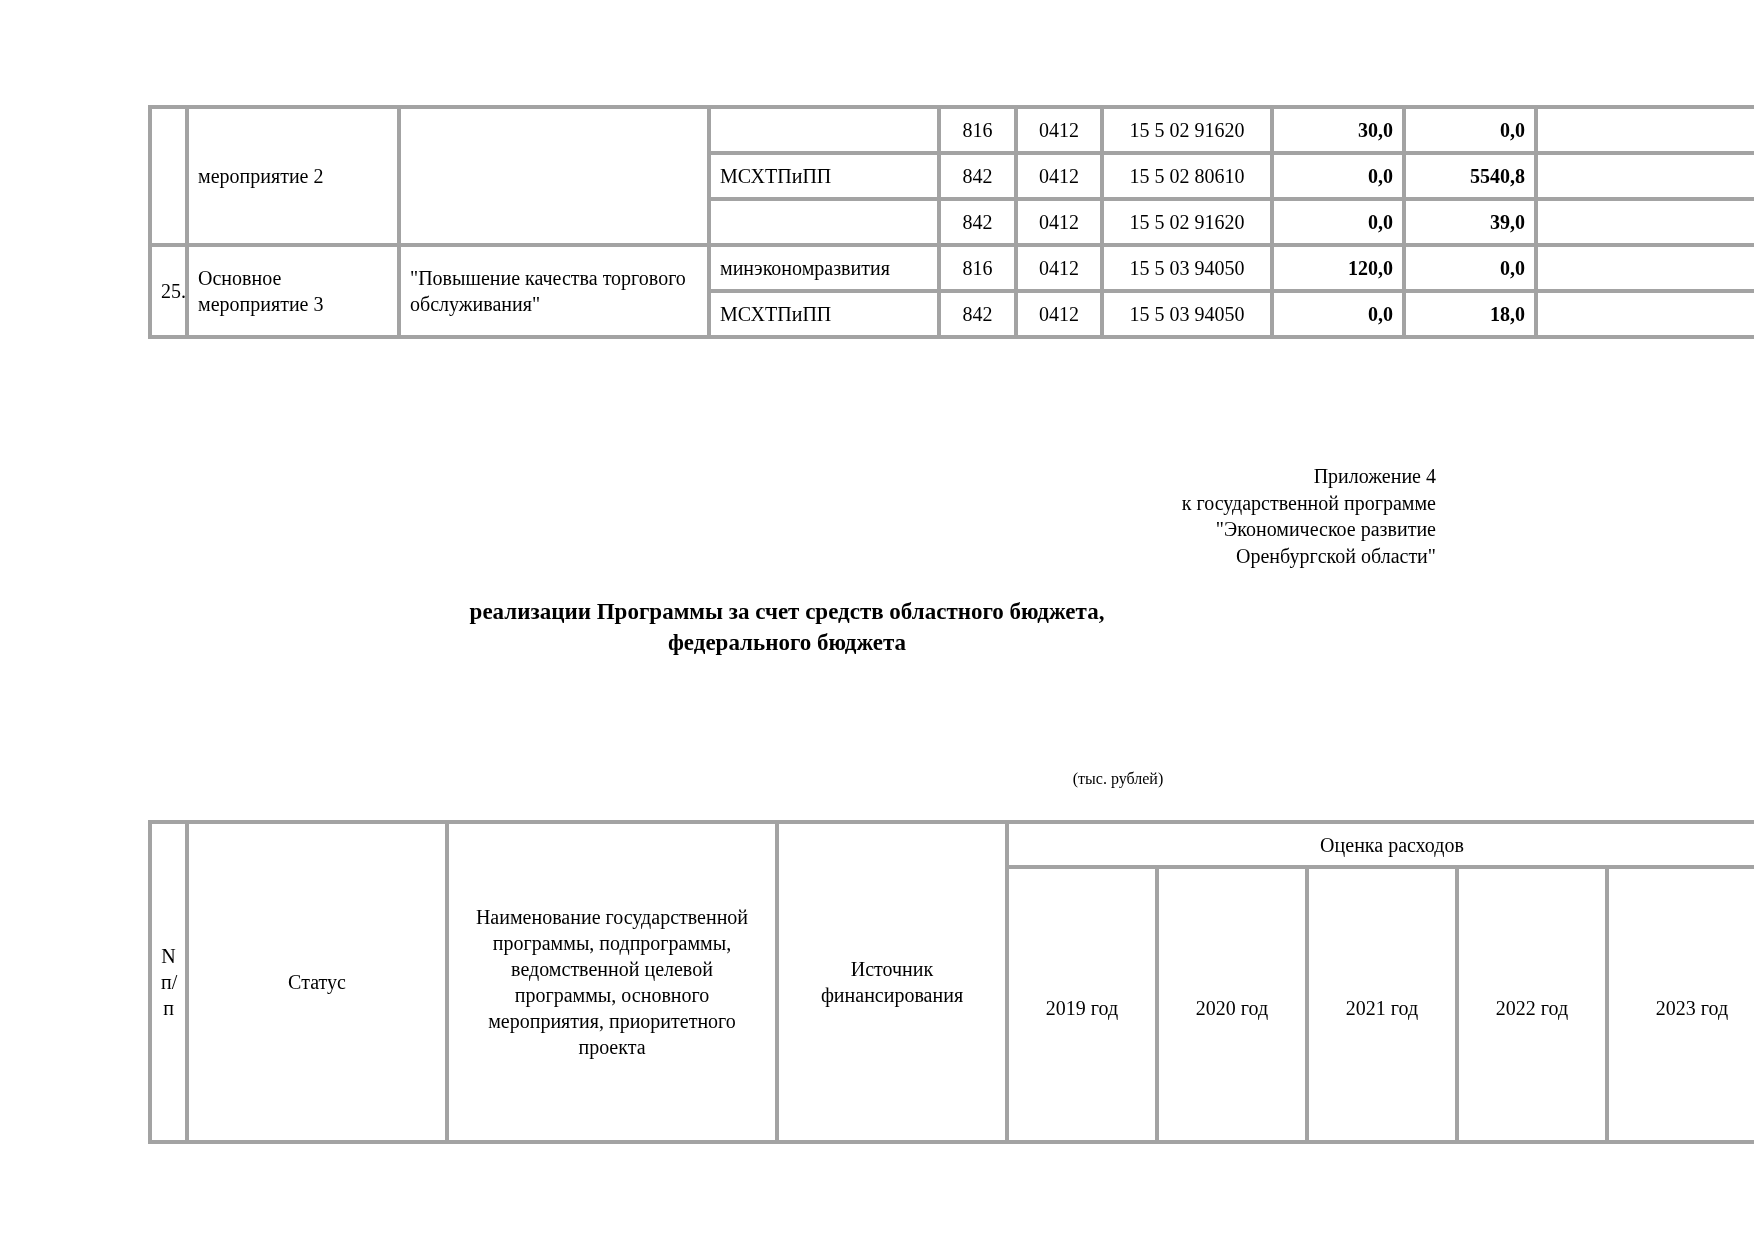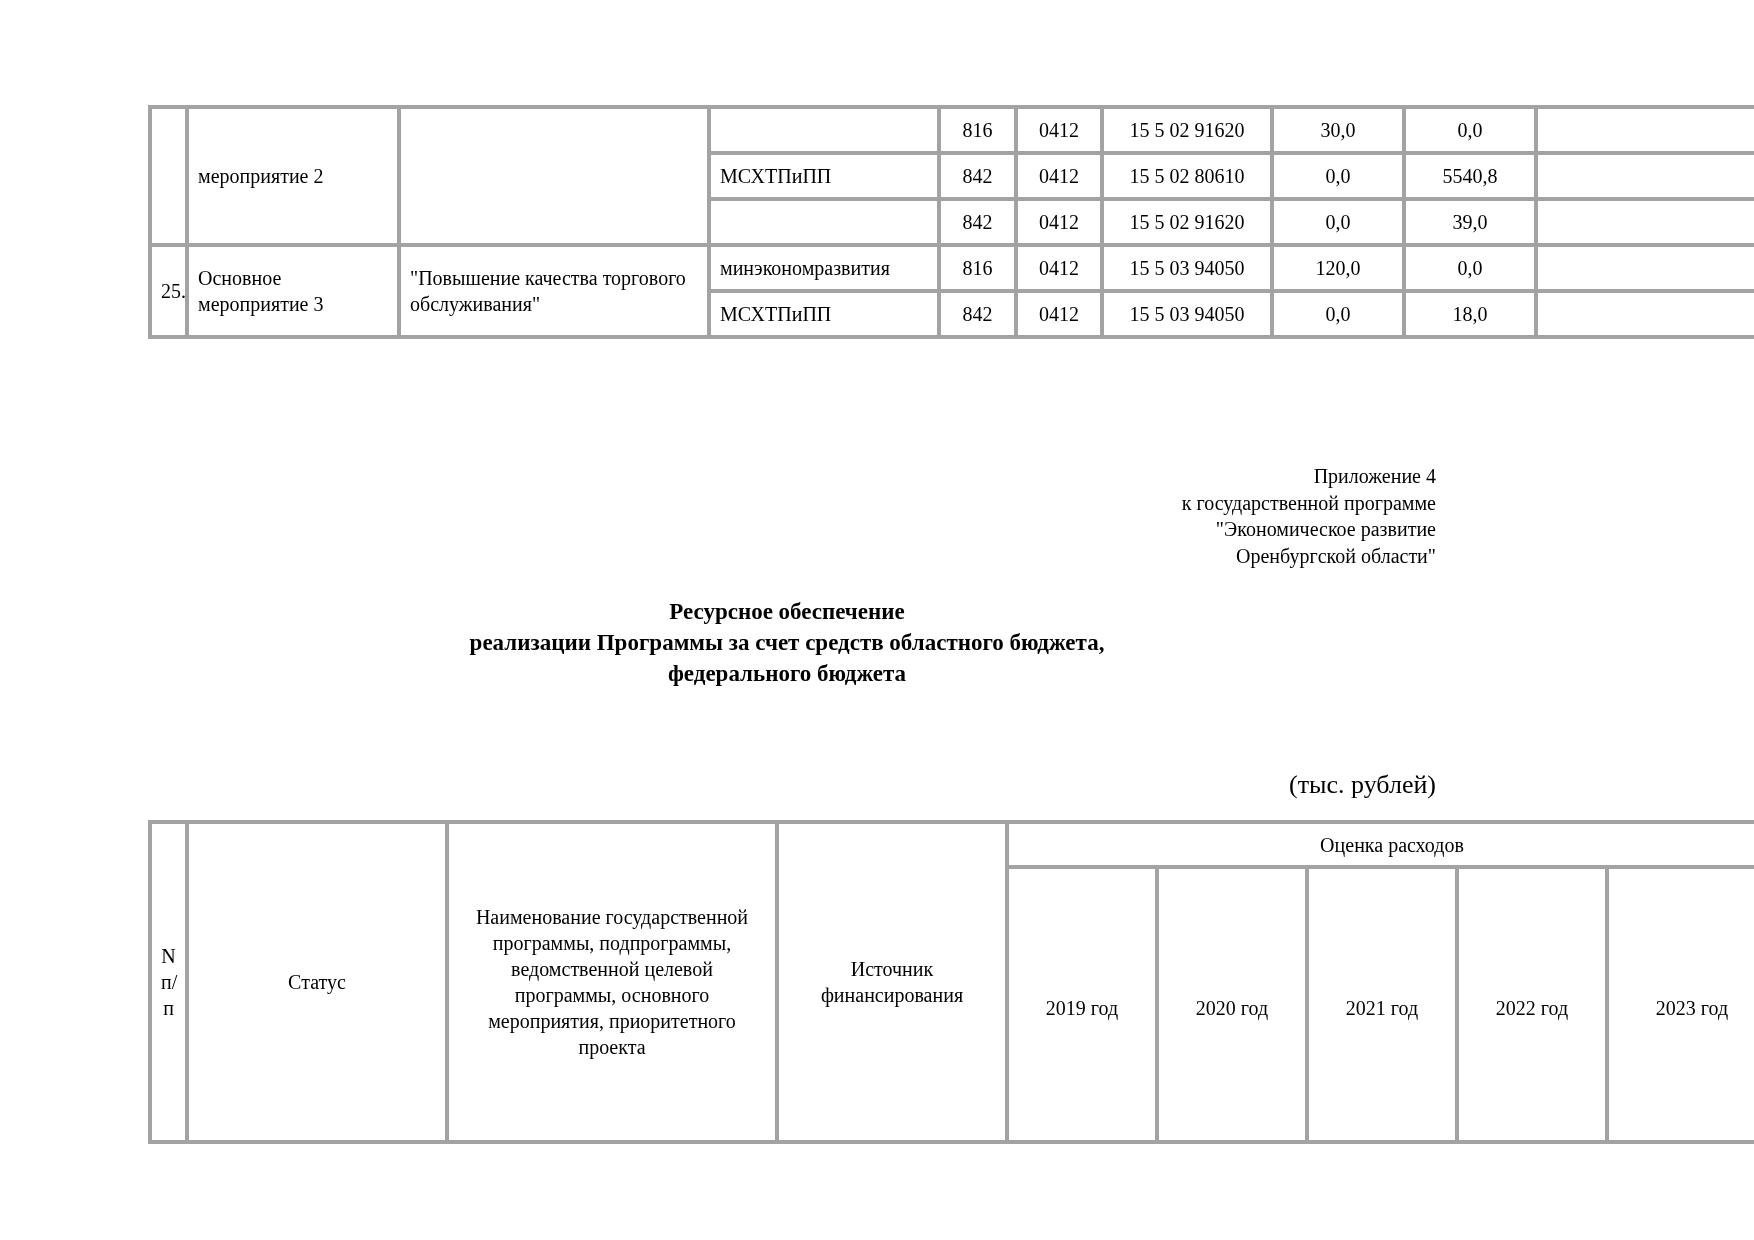--- a/index.html
+++ b/index.html
@@ -21,21 +21,21 @@
     line-height: 26px;
   }
   table.doc td {
     border: 4px solid #a3a3a3;
     padding: 6px 9px;
     vertical-align: middle;
     overflow: hidden;
   }
   td.vt  { vertical-align: top; margin-top: 40px; }
   td.ctr { text-align: center; }
-  td.rt  { text-align: center; padding-right: 10px; }
+  td.rt  { text-align: right; padding-right: 10px; font-weight: bold; }
   td.lt  { text-align: left; }
   td.tight { padding-left: 2px; padding-right: 2px; }
 
   .t1 { left: 148px; top: 105px; width: 1754px; }
   .t1 tr { height: 46px; }
 
   .t2 { left: 148px; top: 820px; width: 1627px; }
   .t2 tr.hdr-row { height: 45px; }
   .t2 tr.years-row { height: 275px; }
   .t2 td { vertical-align: top; padding-top: 8px; }
@@ -51,22 +51,22 @@
   .doctitle {
     position: absolute;
     left: 148px; top: 596px; width: 1278px;
     text-align: center;
     font-weight: bold;
     font-size: 23px; line-height: 31px;
   }
   .units {
     position: absolute;
     left: 800px; top: 770px; width: 636px;
-    text-align: right;
-    font-size: 26px;
+    text-align: center;
+    font-size: 16px;
   }
 </style>
 </head>
 <body>
 
 <div class="page">
 
   <table class="doc t1">
     <colgroup>
       <col style="width:37px">
@@ -136,21 +136,20 @@
   </table>
 
   <div class="appendix">
     <div>Приложение 4</div>
     <div>к государственной программе</div>
     <div>"Экономическое развитие</div>
     <div>Оренбургской области"</div>
   </div>
 
   <div class="doctitle">
-    <div>Ресурсное обеспечение</div>
     <div>реализации Программы за счет средств областного бюджета,</div>
     <div>федерального бюджета</div>
   </div>
 
   <div class="units">(тыс. рублей)</div>
 
   <table class="doc t2">
     <colgroup>
       <col style="width:37px">
         <col style="width:260px">

